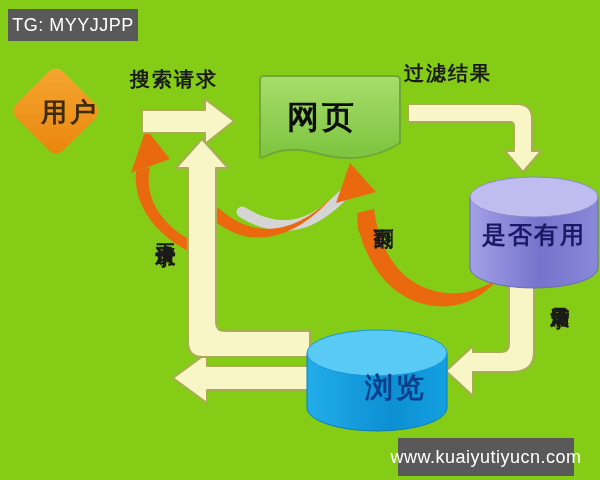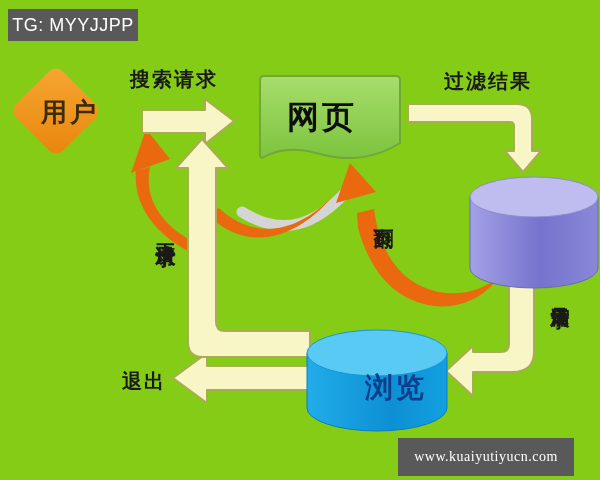--- a/index.html
+++ b/index.html
@@ -7,38 +7,38 @@
     position:relative;width:600px;height:480px;overflow:hidden;
     background:#84cc16;font-family:"Liberation Sans",sans-serif;
   }
   svg.layer{position:absolute;left:0;top:0;width:600px;height:480px;}
   .badge{
     position:absolute;background:#595959;color:#ffffff;
     display:flex;align-items:center;justify-content:center;
     font-size:18px;letter-spacing:0.5px;
   }
   .badge.tg{left:8px;top:9px;width:130px;height:32px;}
-  .badge.url{left:398px;top:438px;width:176px;height:38px;font-size:14px;font-family:Liberation Serif, serif;}
+  .badge.url{left:398px;top:438px;width:176px;height:38px;font-size:18px;}
   .edge-label{
     position:absolute;color:#1a1a1a;font-weight:600;font-size:20px;
     letter-spacing:2px;white-space:nowrap;
   }
   .edge-label.vertical{
     writing-mode:vertical-rl;text-orientation:upright;letter-spacing:1px;line-height:1;
   }
   .node-label{
     position:absolute;font-weight:700;text-align:center;white-space:nowrap;
     letter-spacing:3px;
   }
   .node-label.user{left:28px;top:95px;width:84px;font-size:26px;color:#3b2a02;}
   .node-label.webpage{left:272px;top:96px;width:100px;font-size:32px;color:#0e0e0e;}
   .node-label.useful{left:472px;top:219px;width:124px;font-size:24px;color:#1b1965;letter-spacing:2px;}
   .node-label.browse{left:327px;top:369px;width:100px;font-size:28px;color:#0a3f8c;text-align:right;}
   .lbl-search{left:130px;top:66px;}
-  .lbl-filter{left:404px;top:68px;margin-left:40px;}
+  .lbl-filter{left:404px;top:60px;}
   .lbl-again{left:156px;top:228px;height:110px;font-size:20px;}
   .lbl-flip{left:374px;top:213px;height:54px;font-size:20px;}
   .lbl-satisfy{left:551px;top:291px;height:100px;font-size:19px;}
   .lbl-exit{left:122px;top:368px;}
   .yellow-arrow{fill:#f8f6c6;stroke:#a9ac55;stroke-width:2;stroke-linejoin:round;}
   .orange{fill:#eb690e;}
   .shadow-swoosh{fill:none;stroke:#d5d5d5;stroke-width:11;stroke-linecap:round;}
 </style>
 </head>
 <body>
@@ -96,22 +96,22 @@
 
   <div class="badge tg">
     <span>TG: MYYJJPP</span>
   </div>
   <div class="badge url">
     <span>www.kuaiyutiyucn.com</span>
   </div>
 
   <div class="node-label user">用户</div>
   <div class="node-label webpage">网页</div>
+  <div class="node-label useful">是否有用</div>
   <div class="node-label browse">浏览</div>
 
   <div class="edge-label lbl-search">搜索请求</div>
   <div class="edge-label lbl-filter">过滤结果</div>
   <div class="edge-label vertical lbl-again">再次请求</div>
   <div class="edge-label vertical lbl-flip">翻页</div>
   <div class="edge-label vertical lbl-satisfy">满足需求</div>
-  <div class="edge-label lbl-exit">退出</div>
 
 </div>
 
 </body></html>

